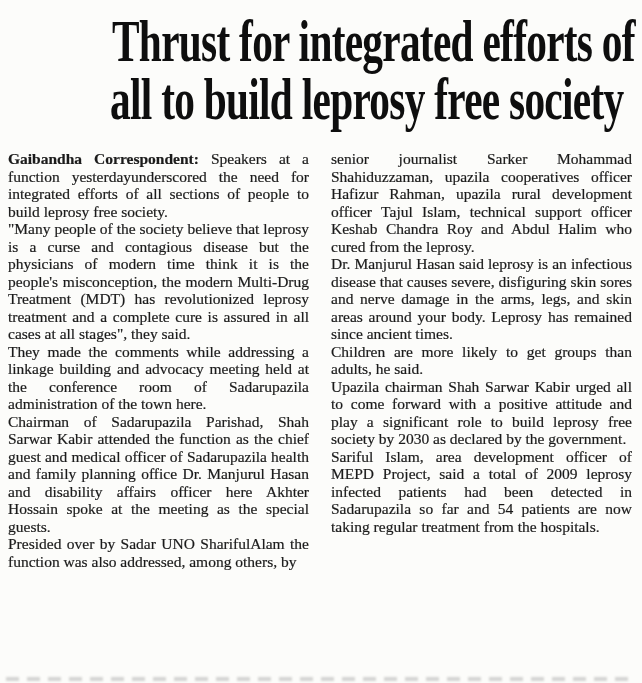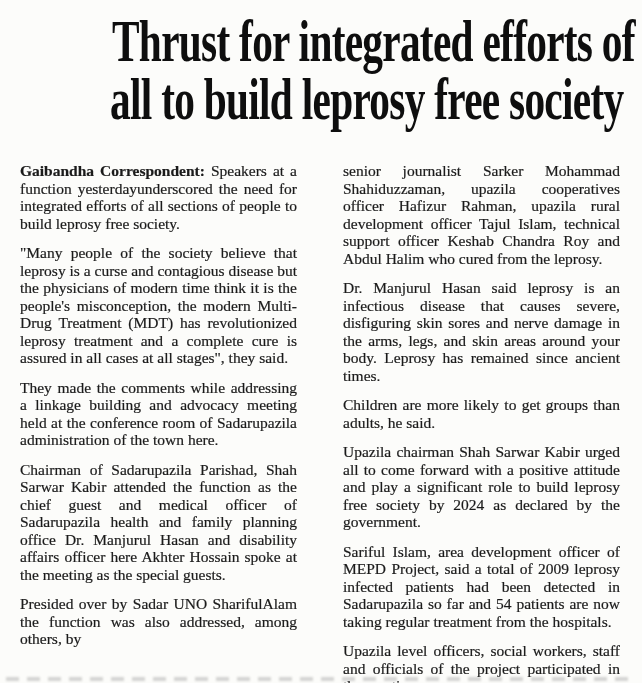--- a/index.html
+++ b/index.html
@@ -44,21 +44,21 @@
   }
   .col {
     width: 301px;
     text-align: justify;
     font-size: 15.5px;
     line-height: 17.5px;
     color: #1b1b1b;
     -webkit-text-stroke: 0.2px #1b1b1b;
     hyphens: auto;
   }
-  .col p { margin: 12px; text-indent: 0; }
+  .col p { margin: 0; text-indent: 0; }
   .lead-label { font-weight: 700; }
   
   .bottom-crop {
     position: absolute;
     left: 6px; right: 6px; bottom: 2px;
     height: 4px;
     background: repeating-linear-gradient(90deg,
       rgba(110,110,110,0.55) 0px, rgba(110,110,110,0.55) 13px,
       rgba(110,110,110,0.0) 13px, rgba(110,110,110,0.0) 21px);
     filter: blur(1.2px);
@@ -87,22 +87,21 @@
           <p>They made the comments while addressing a linkage building and advocacy meeting held at the conference room of Sadarupazila administration of the town here.</p>
           <p>Chairman of Sadarupazila Parishad, Shah Sarwar Kabir attended the function as the chief guest and medical officer of Sadarupazila health and family planning office Dr. Manjurul Hasan and disability affairs officer here Akhter Hossain spoke at the meeting as the special guests.</p>
           <p>Presided over by Sadar UNO SharifulAlam the function was also addressed, among others, by</p>
         </div>
     </div>
     <div class="col">
       <div>
           <p>senior journalist Sarker Mohammad Shahiduzzaman, upazila cooperatives officer Hafizur Rahman, upazila rural development officer Tajul Islam, technical support officer Keshab Chandra Roy and Abdul Halim who cured from the leprosy.</p>
           <p>Dr. Manjurul Hasan said leprosy is an infectious disease that causes severe, disfiguring skin sores and nerve damage in the arms, legs, and skin areas around your body. Leprosy has remained since ancient times.</p>
           <p>Children are more likely to get groups than adults, he said.</p>
-          <p>Upazila chairman Shah Sarwar Kabir urged all to come forward with a positive attitude and play a significant role to build leprosy free society by 2024 as declared by the government.</p>
+          <p>Upazila chairman Shah Sarwar Kabir urged all to come forward with a positive attitude and play a significant role to build leprosy free society by 2030 as declared by the government.</p>
           <p>Sariful Islam, area development officer of MEPD Project, said a total of 2009 leprosy infected patients had been detected in Sadarupazila so far and 54 patients are now taking regular treatment from the hospitals.</p>
-          <p>Upazila level officers, social workers, staff and officials of the project participated in the meeting.</p>
         </div>
     </div>
   </div>
 
   <div class="bottom-crop"></div>
 
 </div>
 
 </body></html>

